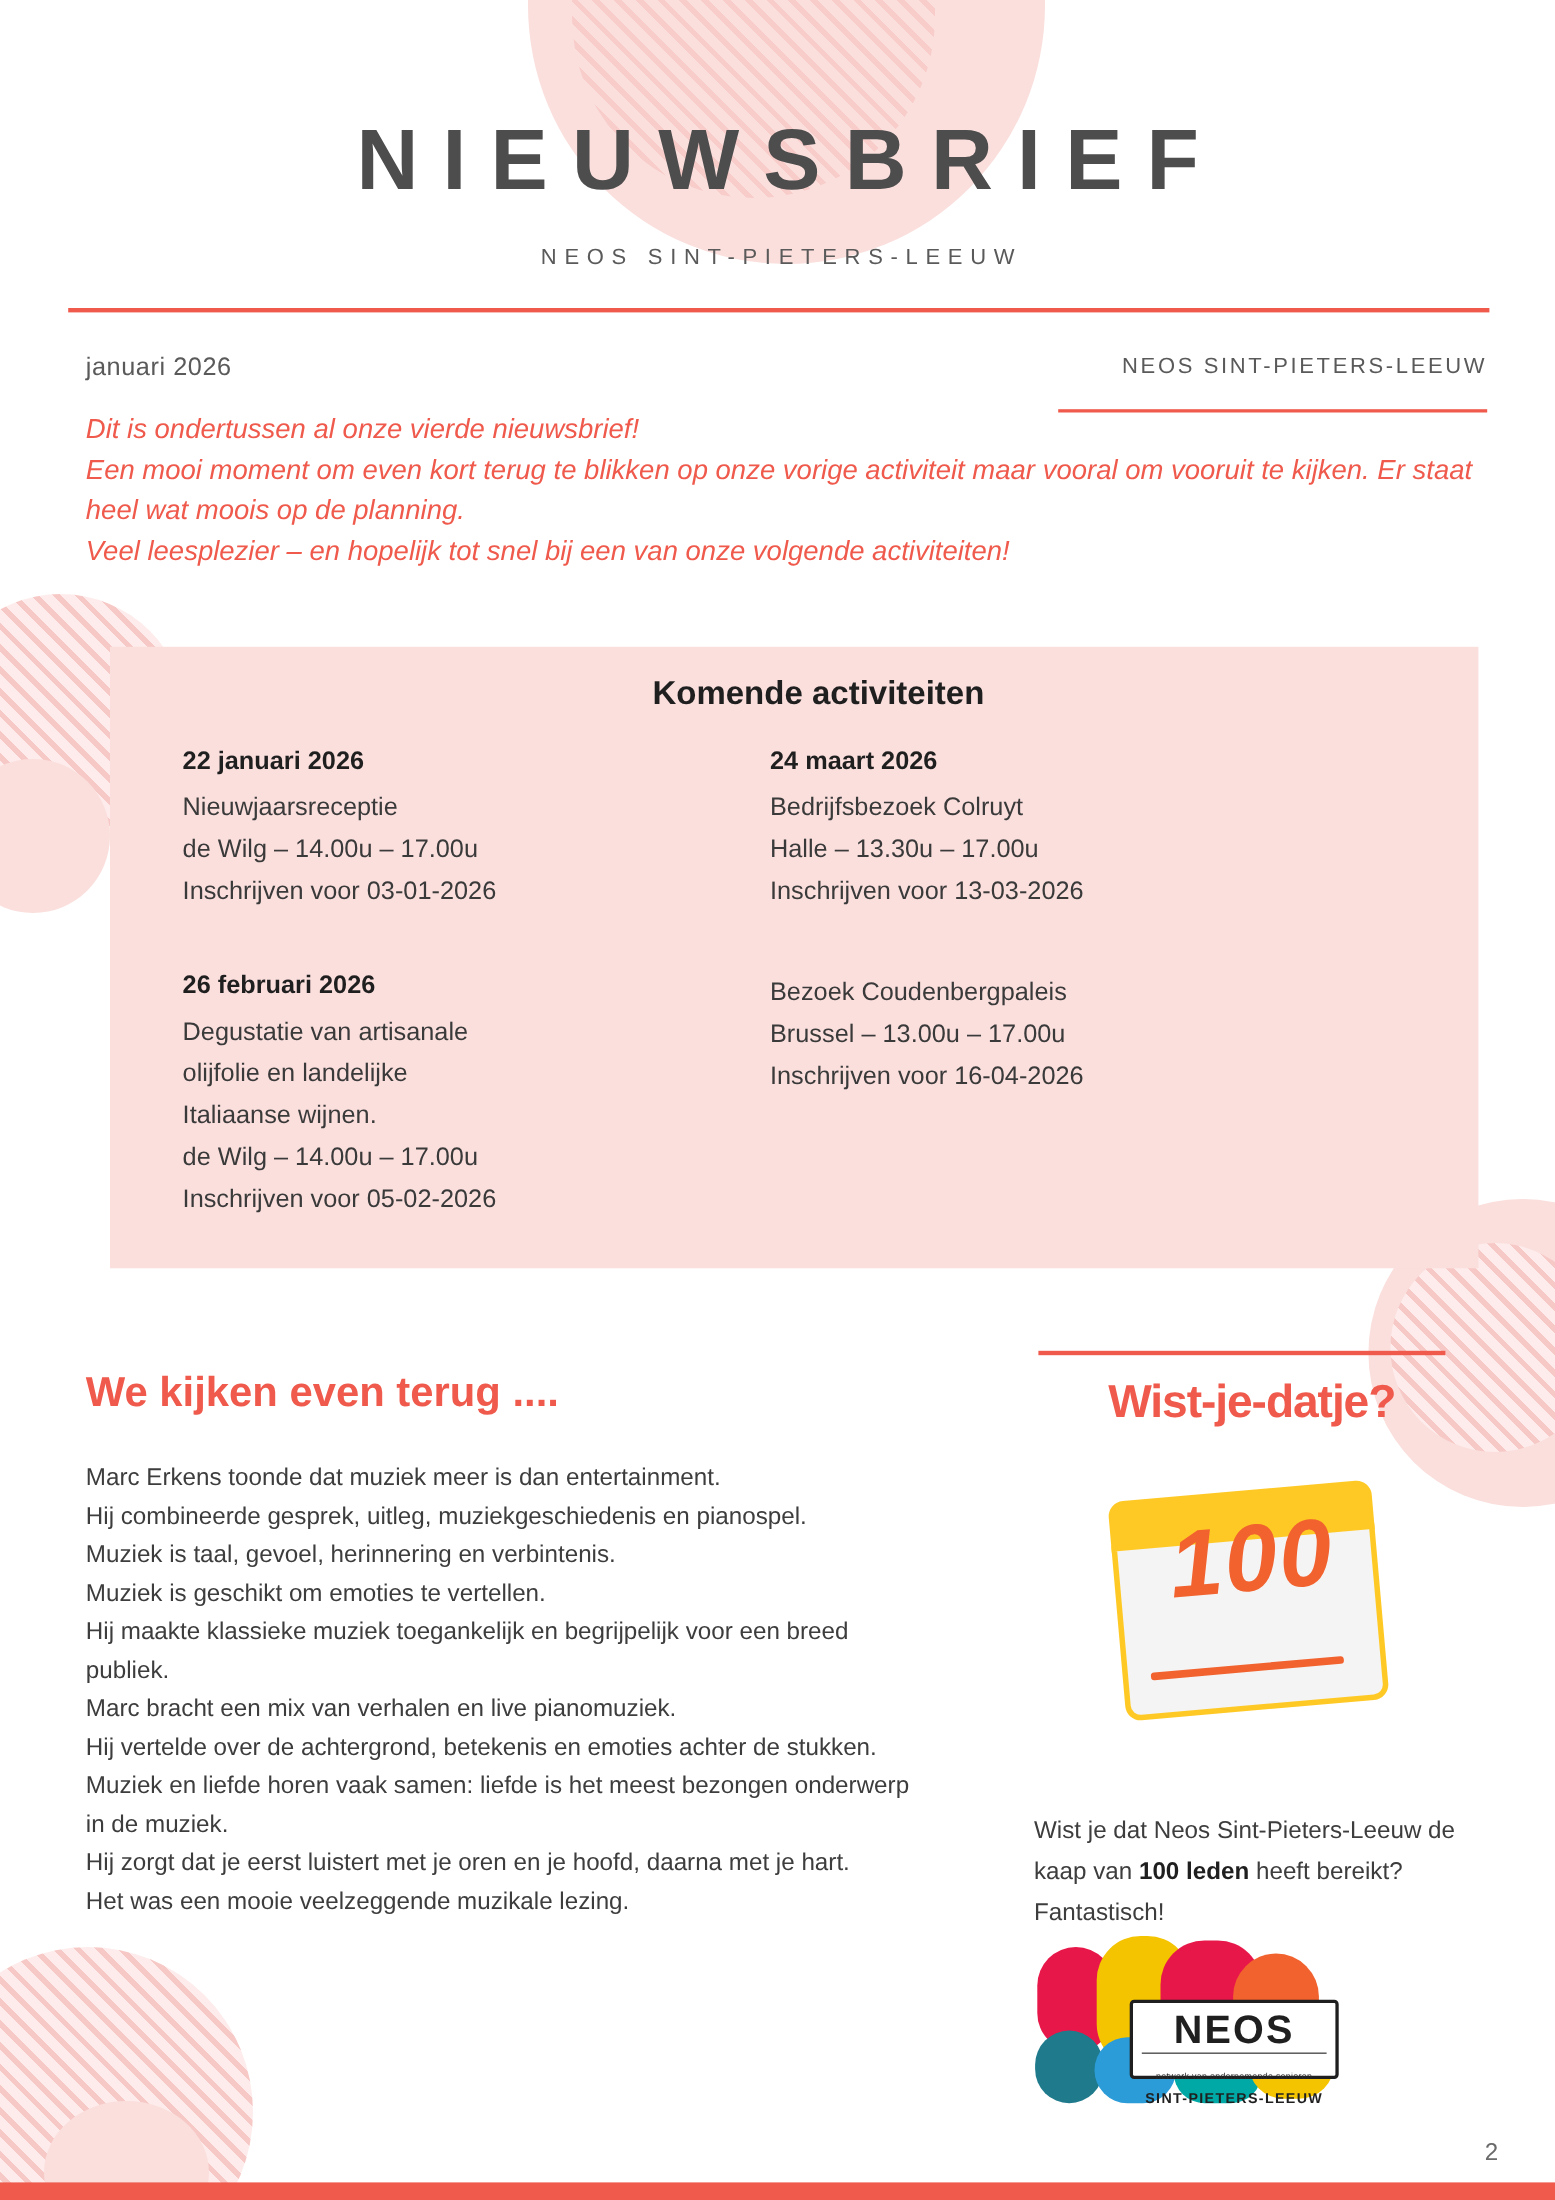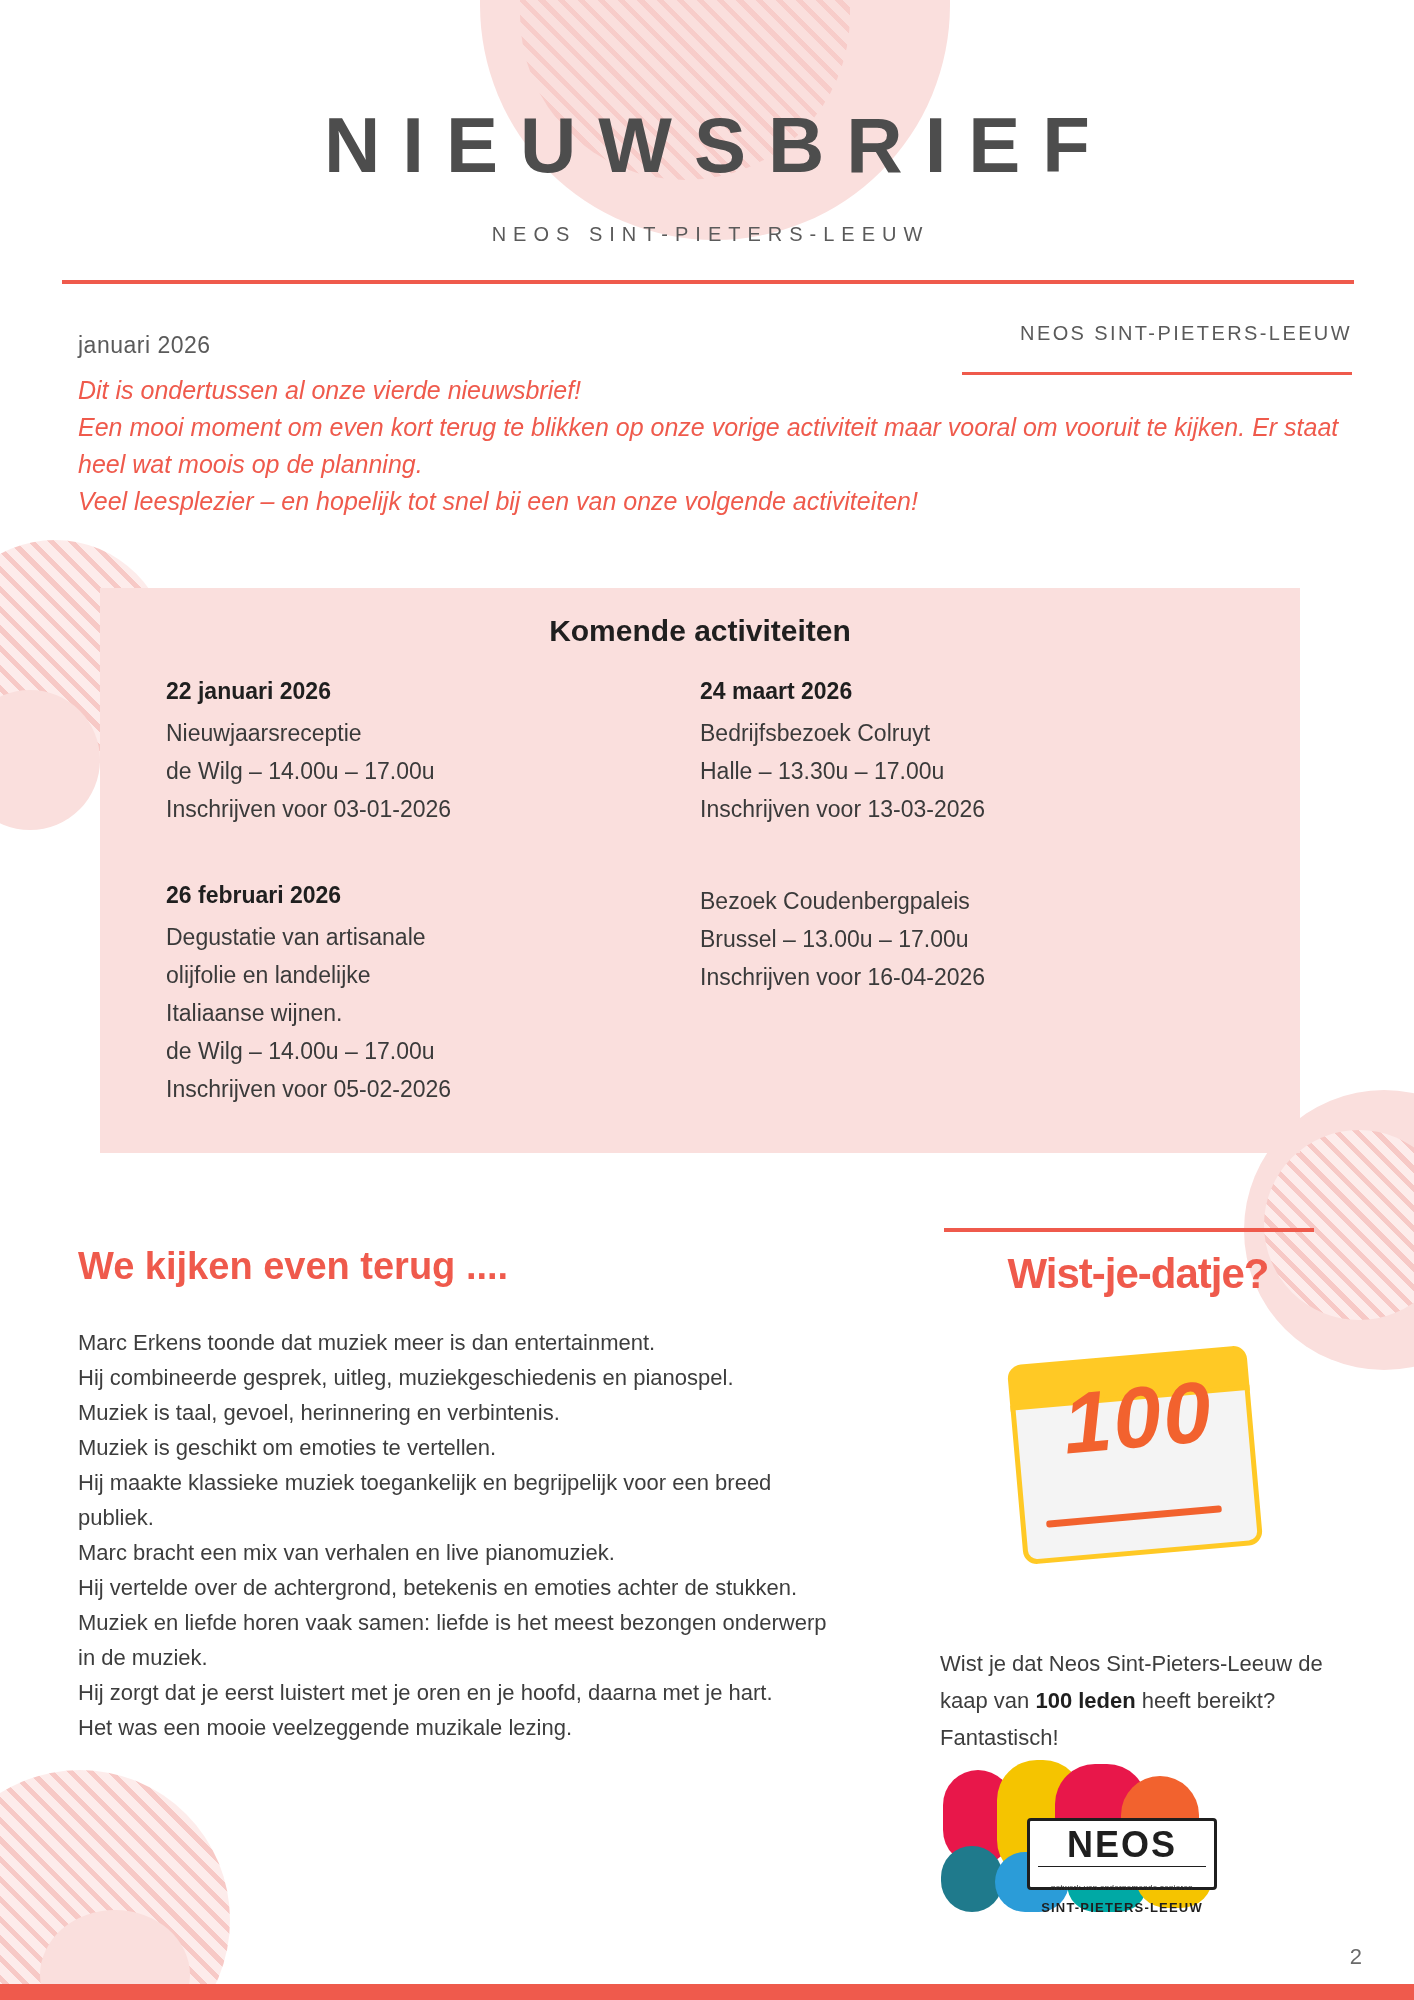--- a/index.html
+++ b/index.html
@@ -97,21 +97,21 @@
   }
   .rule-main {
     position: absolute;
     top: 280px; left: 62px;
     width: 1292px; height: 4px;
     background: #ef5a4c;
   }
 
   .issue-date {
     position: absolute;
-    top: 332px; left: 78px;
+    top: 320px; left: 78px;
     font-size: 23px;
     color: #5a5a5a;
     letter-spacing: .5px;
   }
   .org-name {
     position: absolute;
     top: 322px; right: 62px;
     font-size: 20px;
     letter-spacing: 2.4px;
     color: #5a5a5a;
@@ -132,20 +132,21 @@
     font-style: italic;
     color: #ef5a4c;
   }
 
   
   .panel {
     position: absolute;
     top: 588px; left: 100px;
     width: 1200px; height: 565px;
     background: #fadfdd;
+    padding-left: 44px;
   }
   .panel-title {
     text-align: center;
     margin-top: 26px;
     font-size: 30px;
     font-weight: bold;
     color: #1f1f1f;
   }
   .events {
     position: absolute;

